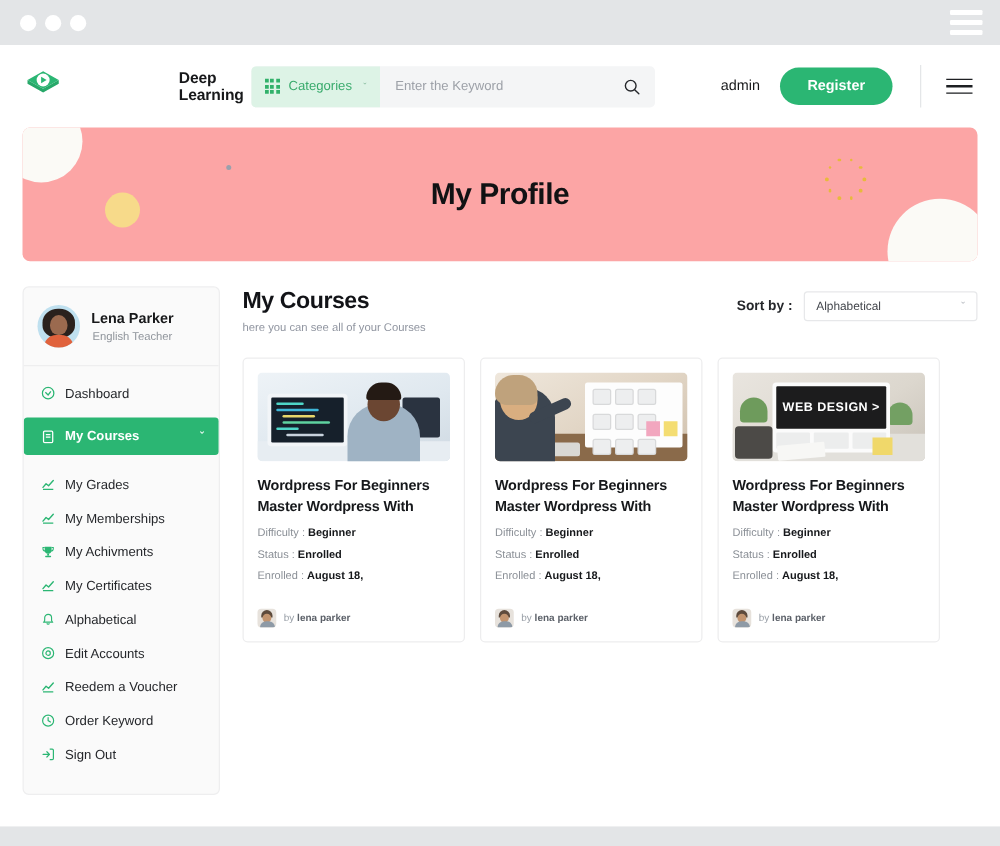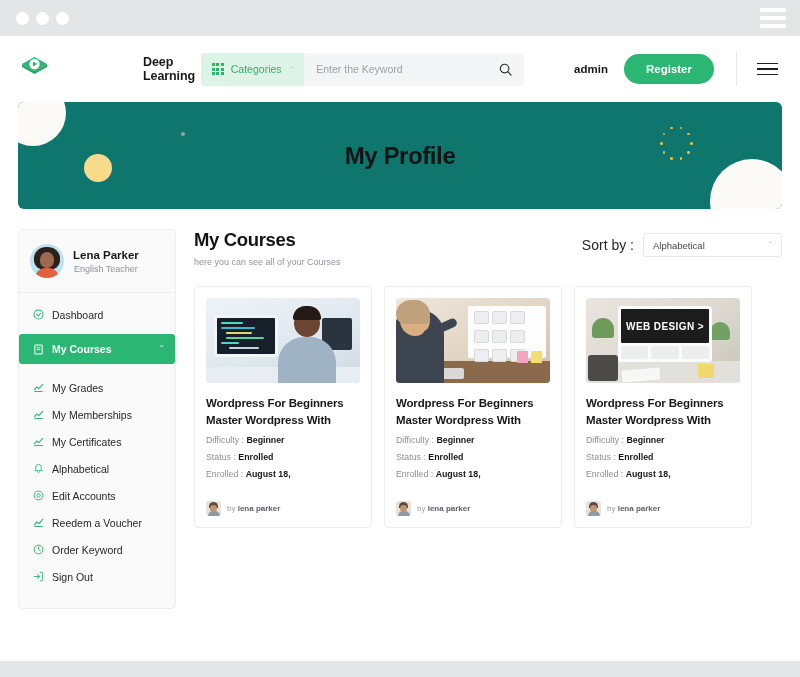--- a/index.html
+++ b/index.html
@@ -49,34 +49,34 @@
   .grid-icon i { background: #31b16a; display: block; width: 3px; height: 3px; }
   .cat-caret { font-size: 8px; color: #8dbfa3; margin-left: 2px; }
   .search-input {
     flex: 1; border: 0; outline: 0; background: transparent;
     font-family: inherit; font-size: 10.5px; color: #4b4d52; padding: 0 8px 0 12px;
   }
   .search-input::placeholder { color: #9da1a8; }
   .search-go { padding: 0 12px 0 2px; display: flex; align-items: center; }
 
   .header-right { margin-left: auto; display: flex; align-items: center; gap: 16px; }
-  .admin-link { font-size: 11.5px; font-weight: 700; color: #17181a; }
+  .admin-link { font-size: 11.5px; font-weight: 400; color: #17181a; }
   .register-btn {
     background: #2bb673; color: #fff; border: 0; border-radius: 20px;
     height: 30px; padding: 0 22px; font-family: inherit;
     font-size: 11.5px; font-weight: 700; cursor: pointer;
   }
   .hdr-divider { width: 1px; height: 34px; background: #e4e6e8; margin: 0 2px 0 6px; }
   .burger { display: flex; flex-direction: column; gap: 4px; cursor: pointer; padding: 2px; }
   .burger span { width: 21px; height: 1.6px; background: #1d1f22; display: block; }
 
   
   .hero {
     margin: 0 18px; height: 107px; border-radius: 6px;
-    background: #0f766e; position: relative; overflow: hidden;
+    background: #fca5a5; position: relative; overflow: hidden;
     display: flex; align-items: center; justify-content: center;
   }
   .hero-title { font-size: 24px; font-weight: 700; color: #111214; letter-spacing: -.4px; z-index: 3; }
   .blob-tl { position: absolute; width: 66px; height: 66px; border-radius: 50%; background: #fbfaf6; left: -18px; top: -22px; }
   .blob-br { position: absolute; width: 84px; height: 84px; border-radius: 50%; background: #fbfaf6; right: -12px; bottom: -34px; }
   .dot-yellow { position: absolute; width: 28px; height: 28px; border-radius: 50%; background: #f7da8a; left: 66px; top: 52px; }
   .dot-grey { position: absolute; width: 4px; height: 4px; border-radius: 50%; background: #9aa0ac; left: 163px; top: 30px; }
   .ring-dots { position: absolute; right: 88px; top: 22px; width: 36px; height: 38px; }
   .ring-dots i { position: absolute; width: 2.6px; height: 2.6px; border-radius: 50%; background: #e8b93c; }
 
@@ -113,35 +113,35 @@
     margin: 6px 0 4px 0; height: 30px; border-radius: 3px;
   }
   .nav-item.active .chev { margin-left: auto; font-size: 9px; }
 
   
   .main { flex: 1; min-width: 0; }
   .main-head { display: flex; align-items: flex-start; }
   .mc-title { font-size: 18.5px; font-weight: 700; color: #121317; letter-spacing: -.35px; }
   .mc-sub { font-size: 9px; color: #9095a0; margin-top: 6px; }
   .sortwrap { margin-left: auto; display: flex; align-items: center; gap: 9px; padding-top: 4px; }
-  .sort-label { font-size: 14px; font-weight: 400; color: #25272b; }
+  .sort-label { font-size: 11px; font-weight: 700; color: #25272b; }
   .sort-select {
     width: 139px; height: 24px; border: 1px solid #e7e8ea; border-radius: 3px;
     background: #fff; display: flex; align-items: center; padding: 0 9px;
     font-size: 9.5px; color: #43464c; cursor: pointer;
   }
   .sort-select .chev { margin-left: auto; color: #b8bcc2; font-size: 9px; }
 
   
   .cards { display: flex; gap: 12px; margin-top: 19px; }
   .card {
     width: 178px; flex: 0 0 178px; background: #fff;
     border: 1px solid #ededee; border-radius: 4px; padding: 11px 11px 0 11px;
   }
-  .card-thumb { width: 100%; height: 85px; border-radius: 4px; overflow: hidden; position: relative; }
+  .card-thumb { width: 100%; height: 71px; border-radius: 4px; overflow: hidden; position: relative; }
   .card-title { font-size: 11.5px; font-weight: 700; color: #16181b; line-height: 1.45; margin-top: 12px; letter-spacing: -.15px; }
   .meta { font-size: 8.8px; color: #8b9097; margin-top: 7px; }
   .meta b { color: #16181b; font-weight: 700; }
   .card-foot { display: flex; align-items: center; gap: 6px; margin-top: 14px; padding: 8px 0 11px 0; }
   .mini-av { width: 15px; height: 15px; border-radius: 3px; flex: 0 0 15px; background: #e7e2dc; position: relative; overflow: hidden; }
   .mini-av .mh { position: absolute; left: 3px; top: 1px; width: 9px; height: 6px; border-radius: 5px 5px 0 0; background: #5d4a3c; }
   .mini-av .mf { position: absolute; left: 4px; top: 4px; width: 7px; height: 7px; border-radius: 50%; background: #c99madd; background: #c2946f; }
   .mini-av .mb { position: absolute; left: 1.5px; bottom: 0; width: 12px; height: 5px; border-radius: 5px 5px 0 0; background: #8e9aa6; }
   .by { font-size: 8px; color: #9aa0a8; }
   .by b { color: #5c6169; font-weight: 700; }
@@ -320,20 +320,31 @@
             <span>My Grades</span>
           </div>
           <div class="nav-item">
             <span class="nm-ic">
               <svg width="11" height="11" viewBox="0 0 12 12">
                 <path d="M1.5 8.6 L4.2 5.4 L6.4 7.2 L10.5 2.6" fill="none" stroke="#2bb673" stroke-width="1.2" stroke-linecap="round" stroke-linejoin="round"></path>
                 <line x1="1.5" y1="10.4" x2="10.5" y2="10.4" stroke="#2bb673" stroke-width="1.1"></line>
               </svg>
             </span>
             <span>My Memberships</span>
+          </div>
+          <div class="nav-item">
+            <span class="nm-ic">
+              <svg width="11" height="11" viewBox="0 0 12 12">
+                <path d="M3 1.5h6v3a3 3 0 0 1-6 0z" fill="#2bb673"></path>
+                <path d="M3 2.2H1.5v1a2 2 0 0 0 2 2M9 2.2h1.5v1a2 2 0 0 1-2 2" fill="none" stroke="#2bb673" stroke-width="0.9"></path>
+                <rect x="5.2" y="7.3" width="1.6" height="2" fill="#2bb673"></rect>
+                <rect x="3.4" y="9.3" width="5.2" height="1.3" rx="0.5" fill="#2bb673"></rect>
+              </svg>
+            </span>
+            <span>My Achivments</span>
           </div>
           <div class="nav-item">
             <span class="nm-ic">
               <svg width="11" height="11" viewBox="0 0 12 12">
                 <path d="M1.5 8.6 L4.2 5.4 L6.4 7.2 L10.5 2.6" fill="none" stroke="#2bb673" stroke-width="1.2" stroke-linecap="round" stroke-linejoin="round"></path>
                 <line x1="1.5" y1="10.4" x2="10.5" y2="10.4" stroke="#2bb673" stroke-width="1.1"></line>
               </svg>
             </span>
             <span>My Certificates</span>
           </div>

